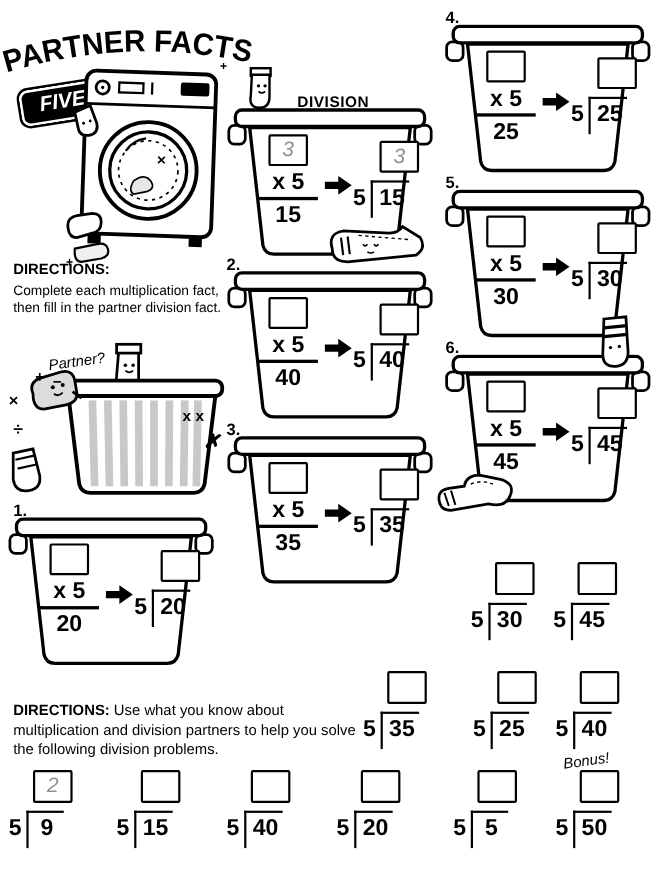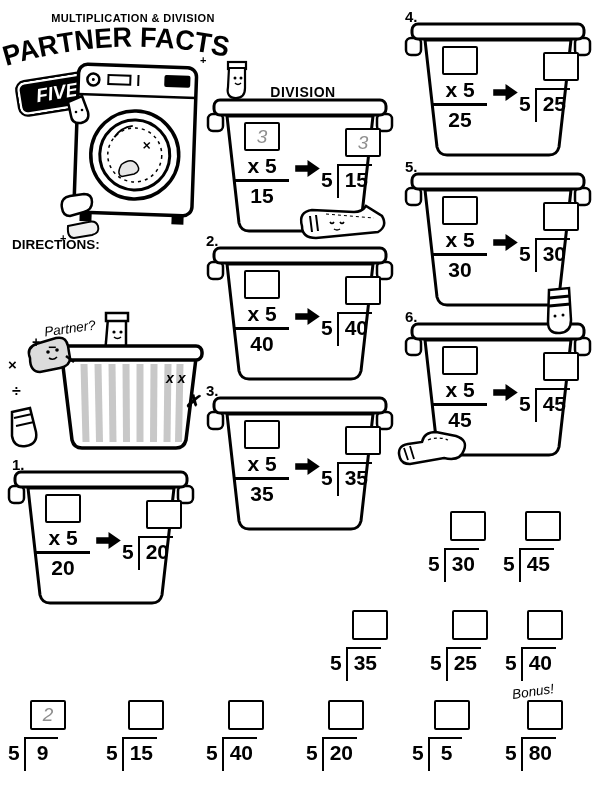--- a/index.html
+++ b/index.html
@@ -43,21 +43,20 @@
   .divprob{position:absolute;width:70px}
   .divprob .ansbox{margin:0 0 0 22px;height:30px}
   .bonus{position:absolute;font-style:italic;font-size:13.5px;transform:rotate(-8deg)}
   .deco{position:absolute}
 </style>
 </head>
 <body>
 
 <div class="page">
 
-  <div class="kicker">MULTIPLICATION &amp; DIVISION</div>
   <svg class="title-arc" width="240" height="60" viewBox="0 0 240 60">
     <defs>
         <path id="tarc" d="M6 48 Q 118 14 232 40" fill="none"></path>
       </defs>
     <text font-size="28" font-weight="bold" fill="#000">
       <textPath href="#tarc" textLength="224" lengthAdjust="spacingAndGlyphs">PARTNER FACTS</textPath>
     </text>
   </svg>
   <div class="badge">
     <span>FIVES</span>
@@ -89,20 +88,21 @@
     <g>
       <path d="M2 158 q-2 -10 8 -12 l14 -2 q8 0 8 8 q0 8 -8 10 l-14 4 q-7 0 -8 -8 z" fill="#fff" stroke="#000" stroke-width="2.5"></path>
       <path d="M8 176 l20 -4 q8 -2 10 4 q2 7 -6 9 l-18 3 q-7 0 -6 -12 z" fill="#f0f0f0" stroke="#000" stroke-width="2"></path>
     </g>
     <text x="0" y="192" font-size="11" font-weight="bold">+</text>
     <text x="140" y="14" font-size="11" font-weight="bold">+</text>
   </svg>
 
   <div class="dir-top">
     <div class="dir-label">DIRECTIONS:</div>
+    <div>Complete each multiplication fact, then fill in the partner division fact.</div>
   </div>
 
   <svg class="deco" style="left:0;top:300px" width="215" height="165" viewBox="0 0 215 165">
     <g>
       <path d="M108 18 L126 18 L126 44 Q126 54 116 54 Q104 54 106 42 Z" fill="#fff" stroke="#000" stroke-width="2.5"></path>
       <rect x="106" y="13" width="22" height="8" fill="#fff" stroke="#000" stroke-width="2.5"></rect>
       <circle cx="114" cy="32" r="1.6"></circle>
         <circle cx="121" cy="32" r="1.6"></circle>
       <path d="M114 37 Q117.5 40 121 37" fill="none" stroke="#000" stroke-width="1.6"></path>
     </g>
@@ -129,21 +129,21 @@
       <path d="M12 112 L30 108 L36 132 Q38 144 26 146 Q14 148 12 136 Z" fill="#fff" stroke="#000" stroke-width="2.5"></path>
       <line x1="14" y1="118" x2="32" y2="114" stroke="#000" stroke-width="2"></line>
       <line x1="16" y1="126" x2="34" y2="122" stroke="#000" stroke-width="2"></line>
     </g>
   </svg>
   <span class="hand" style="left:44px;top:321px;transform:rotate(-8deg)">Partner?</span>
   <span class="sym" style="left:32px;top:334px">+</span>
   <span class="sym" style="left:48px;top:339px">−</span>
   <span class="sym" style="left:12px;top:382px;font-size:16px">÷</span>
   <span class="sym" style="left:8px;top:356px;font-size:15px">×</span>
-  <span class="sym" style="left:166px;top:370px;font-style:italic">x x</span>
+  <span class="sym" style="left:166px;top:370px;">x x</span>
   <span class="sym" style="left:186px;top:390px;font-size:19px;transform:rotate(12deg)">✗</span>
 
   <div class="ex-label">DIVISION</div>
   <div class="basket" style="left:205px;top:98px">
     <svg class="bshape" viewBox="0 0 190 138">
       <path d="M22 18 L168 18 L156 125 Q154 133 146 133 L44 133 Q36 133 34 125 Z" fill="#fff" stroke="#000" stroke-width="3"></path>
       <rect x="3" y="16" width="15" height="17" rx="5" fill="#fff" stroke="#000" stroke-width="2.5"></rect>
       <rect x="172" y="16" width="15" height="17" rx="5" fill="#fff" stroke="#000" stroke-width="2.5"></rect>
       <rect x="9" y="2" width="172" height="15" rx="6" fill="#fff" stroke="#000" stroke-width="3"></rect>
     </svg>
@@ -339,20 +339,23 @@
       <circle cx="20" cy="29" r="1.5"></circle>
   </svg>
 
   <svg class="deco" style="left:394px;top:424px" width="80" height="48" viewBox="0 0 80 48">
     <path d="M6 34 Q2 22 14 20 L28 18 Q30 8 42 8 L62 12 Q74 16 70 26 Q66 38 50 34 L16 40 Q8 40 6 34 Z" fill="#fff" stroke="#000" stroke-width="2.5"></path>
     <line x1="10" y1="24" x2="14" y2="36" stroke="#000" stroke-width="1.8"></line>
     <line x1="16" y1="22" x2="20" y2="35" stroke="#000" stroke-width="1.8"></line>
     <path d="M34 16 Q44 12 54 16" stroke="#000" fill="none" stroke-width="1.3" stroke-dasharray="3 3"></path>
   </svg>
 
+  <div class="dir-bottom">
+    <b>DIRECTIONS:</b><span> Use what you know about multiplication and division partners to help you solve the following division problems.</span>
+  </div>
 
   <div class="divprob" style="left:428px;top:511px">
     <div class="ansbox"></div>
     <div class="bracket">
       <span class="divisor">5</span>
       <span class="dividend">30</span>
     </div>
   </div>
   <div class="divprob" style="left:503px;top:511px">
     <div class="ansbox"></div>
@@ -417,17 +420,17 @@
     <div class="bracket">
       <span class="divisor">5</span>
       <span class="dividend">5</span>
     </div>
   </div>
   <span class="bonus" style="left:512px;top:684px">Bonus!</span>
   <div class="divprob" style="left:505px;top:700px">
     <div class="ansbox"></div>
     <div class="bracket">
       <span class="divisor">5</span>
-      <span class="dividend">80</span>
+      <span class="dividend">50</span>
     </div>
   </div>
 
 </div>
 
 </body></html>

